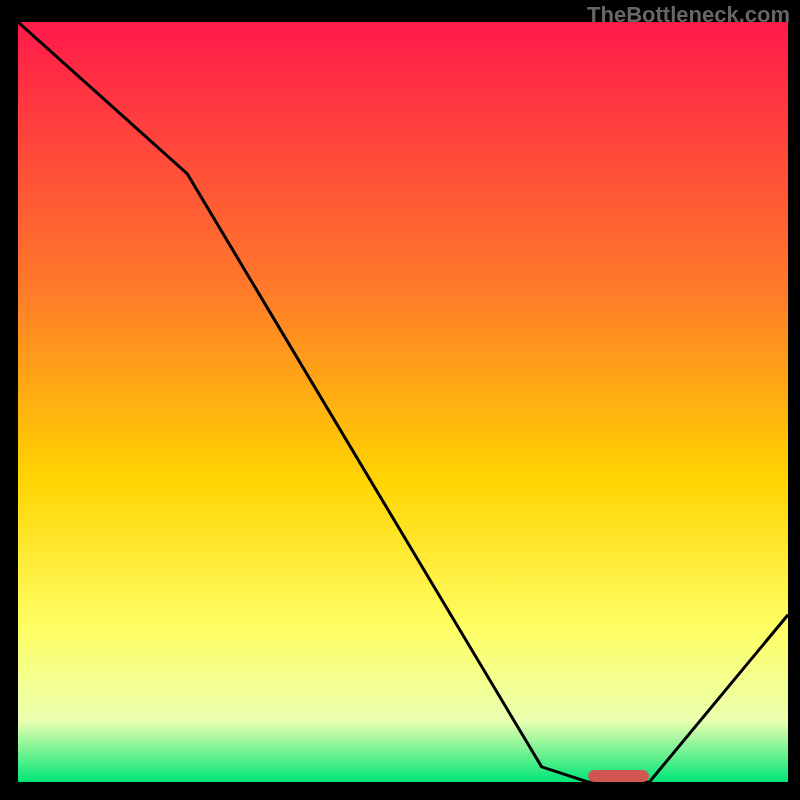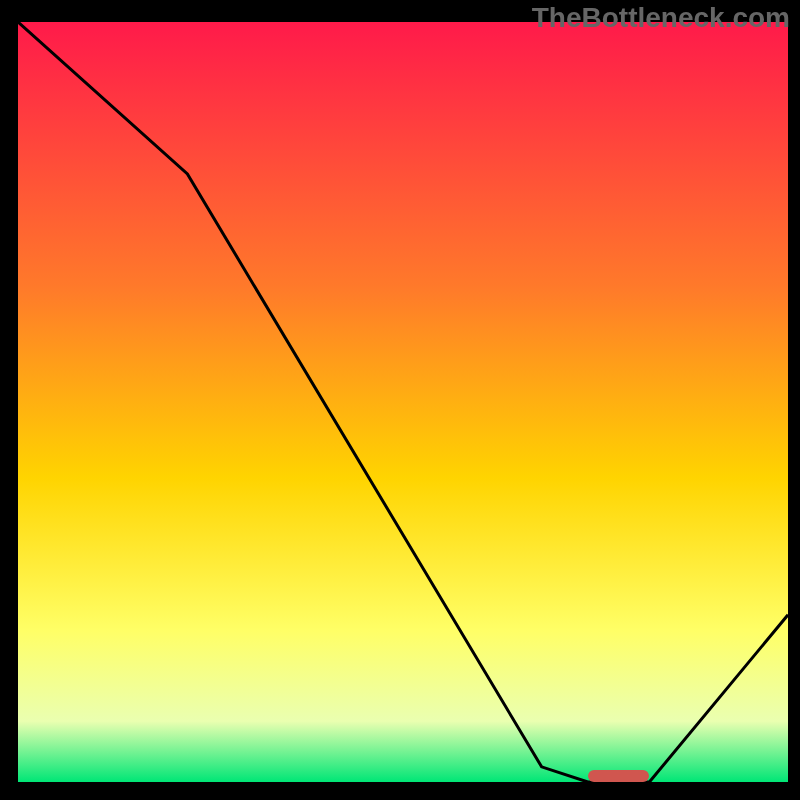--- a/index.html
+++ b/index.html
@@ -8,21 +8,21 @@
     height: 800px;
     background: #000;
     position: relative;
     font-family: Arial, sans-serif;
   }
   .watermark {
     position: absolute;
     top: 2px;
     right: 10px;
     color: #666;
-    font-size: 28px;
+    font-size: 22px;
     font-weight: bold;
     z-index: 10;
   }
   .plot-area {
     position: absolute;
     left: 18px;
     top: 22px;
     width: 770px;
     height: 760px;
   }

